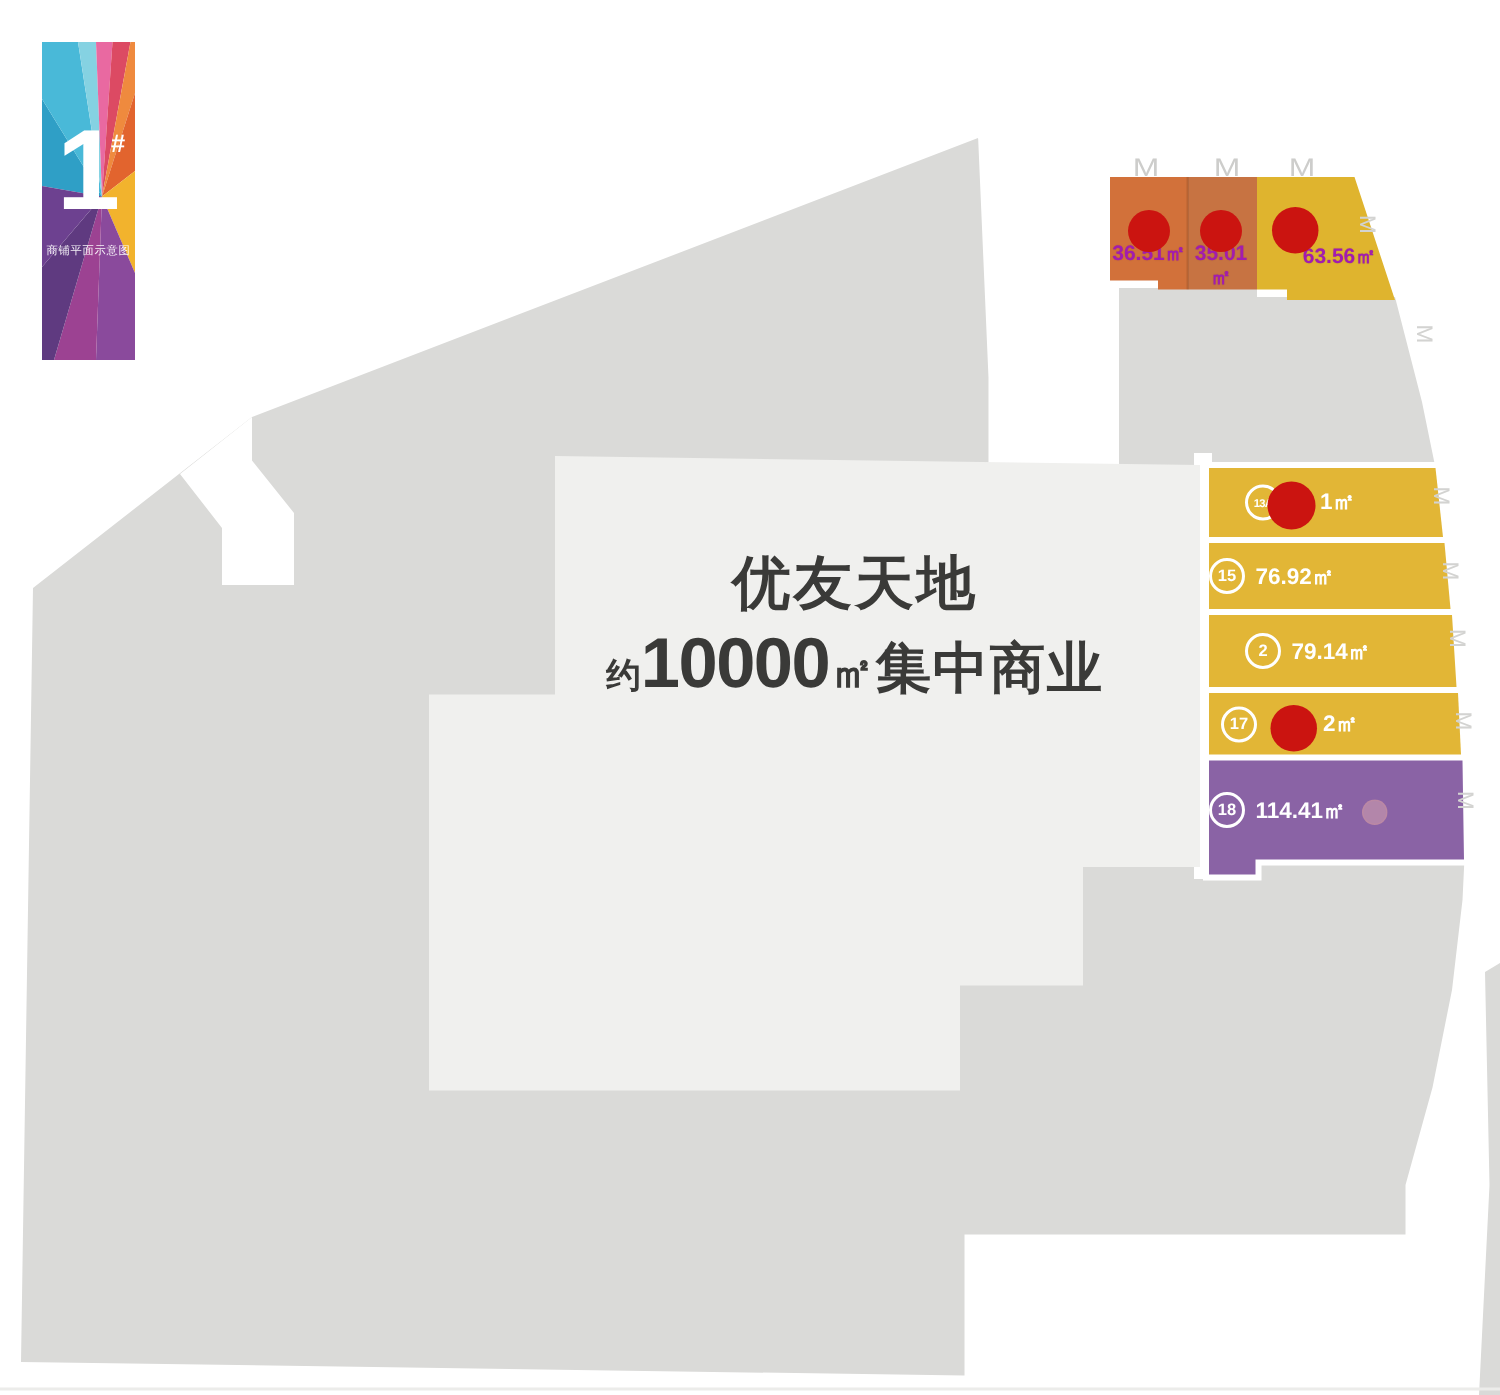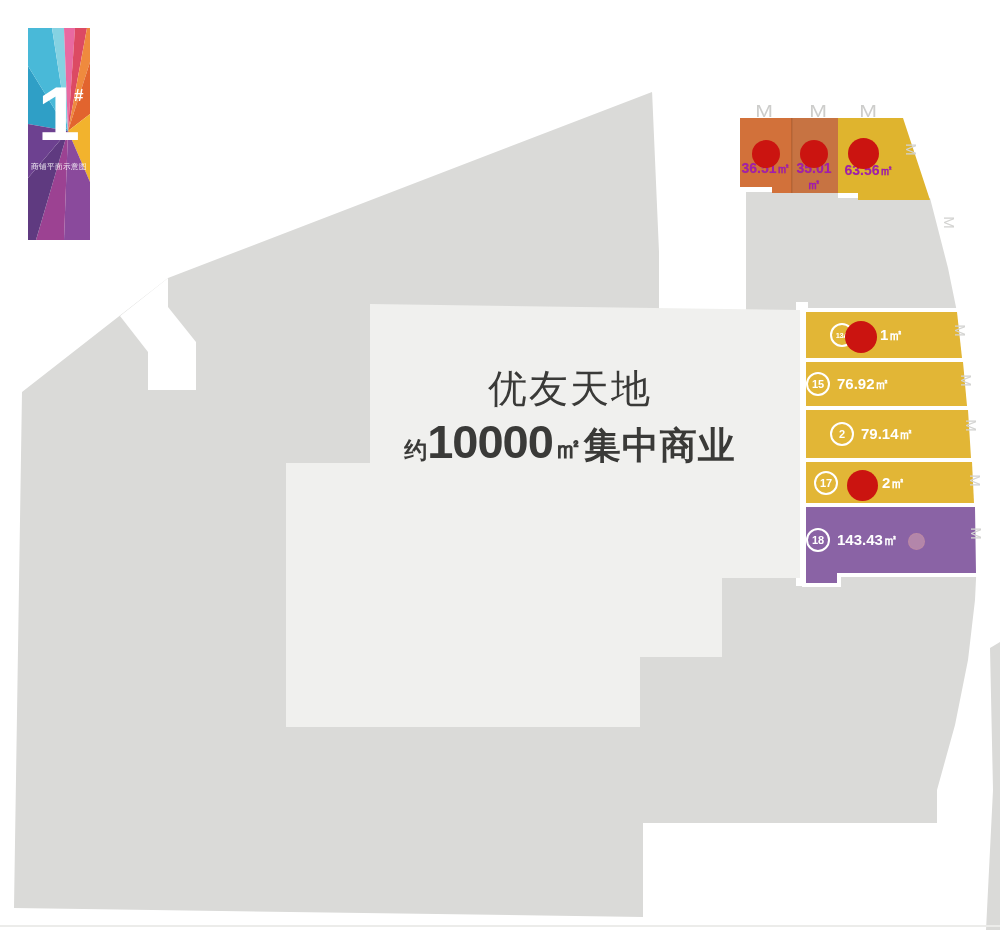--- a/index.html
+++ b/index.html
@@ -17,21 +17,21 @@
         align-items:center;justify-content:center;font-weight:bold;font-size:11px;flex:0 0 auto;}
   .ring.small{font-size:7.5px;letter-spacing:-0.5px;}
   .area{margin-left:7px;font-weight:bold;font-size:15px;white-space:nowrap;}
   .frag{position:absolute;top:50%;transform:translateY(-50%);font-weight:bold;font-size:15px;}
   
   .door{position:absolute;color:#cdcdcb;font-size:17px;font-weight:400;width:26px;text-align:center;
         transform:scaleX(1.25);transform-origin:center;}
   .stair{position:absolute;color:#d3d3d1;font-size:15px;font-weight:400;transform:rotate(90deg);}
   
   #bldg-label{position:absolute;left:330px;top:362px;width:480px;text-align:center;color:#3a3a38;}
-  #bldg-line1{font-size:39px;font-weight:400;letter-spacing:2px;}
+  #bldg-line1{font-size:39px;font-weight:700;letter-spacing:2px;}
   #bldg-line2{margin-top:2px;display:flex;align-items:baseline;justify-content:center;font-weight:800;}
   #bldg-line2 .pre{font-size:23px;}
   #bldg-line2 .num{font-size:47px;letter-spacing:-1px;line-height:1;}
   #bldg-line2 .unit{font-size:29px;margin:0 1px;}
   #bldg-line2 .suf{font-size:37px;letter-spacing:1px;}
   
   #badge{position:absolute;left:28px;top:28px;width:62px;height:212px;}
   #badge svg{position:absolute;left:0;top:0;}
   #badge .one{position:absolute;left:8px;top:48px;width:46px;text-align:center;color:#ffffff;
               font-size:76px;font-weight:bold;line-height:1;}
@@ -94,21 +94,21 @@
     <div id="bldg-line2">
       <span class="pre">约</span>
         <span class="num">10000</span>
         <span class="unit">㎡</span>
         <span class="suf">集中商业</span>
     </div>
   </div>
 
   <div class="tu-label" style="left:738px;top:160px;width:56px;">36.51㎡</div>
   <div class="tu-label" style="left:790px;top:160px;width:48px;">35.01㎡</div>
-  <div class="tu-label" style="left:838px;top:162px;width:62px;">63.56㎡</div>
+  <div class="tu-label" style="left:838px;top:162px;width:62px;padding-left:24px;">63.56㎡</div>
 
   <div class="dot" style="left:752px;top:140px;width:28px;height:28px;"></div>
   <div class="dot" style="left:800px;top:140px;width:28px;height:28px;"></div>
   <div class="dot" style="left:848px;top:138px;width:31px;height:31px;"></div>
 
   <div class="srow" style="top:312px;height:46px;padding-left:24px;width:160px;">
     <div class="ring small">13A</div>
     <span class="frag" style="left:74px;">1㎡</span>
   </div>
   <div class="srow" style="top:362px;height:44px;width:160px;">
@@ -118,21 +118,21 @@
   <div class="srow" style="top:410px;height:48px;padding-left:24px;width:160px;">
     <div class="ring">2</div>
     <span class="area">79.14㎡</span>
   </div>
   <div class="srow" style="top:462px;height:41px;padding-left:8px;width:160px;">
     <div class="ring">17</div>
     <span class="frag" style="left:76px;">2㎡</span>
   </div>
   <div class="srow" style="top:507px;height:66px;width:170px;">
     <div class="ring">18</div>
-    <span class="area">143.43㎡</span>
+    <span class="area">114.41㎡</span>
   </div>
 
   <div class="dot" style="left:845px;top:321px;width:32px;height:32px;"></div>
   <div class="dot" style="left:847px;top:470px;width:31px;height:31px;"></div>
 
   <div class="wm" style="left:908px;top:533px;"></div>
 
   <div id="badge">
     <svg width="62" height="212" viewBox="0 0 62 212" xmlns="http://www.w3.org/2000/svg">
       <polygon points="0,38 0,96 40,103" fill="#2f9fc6"></polygon>

